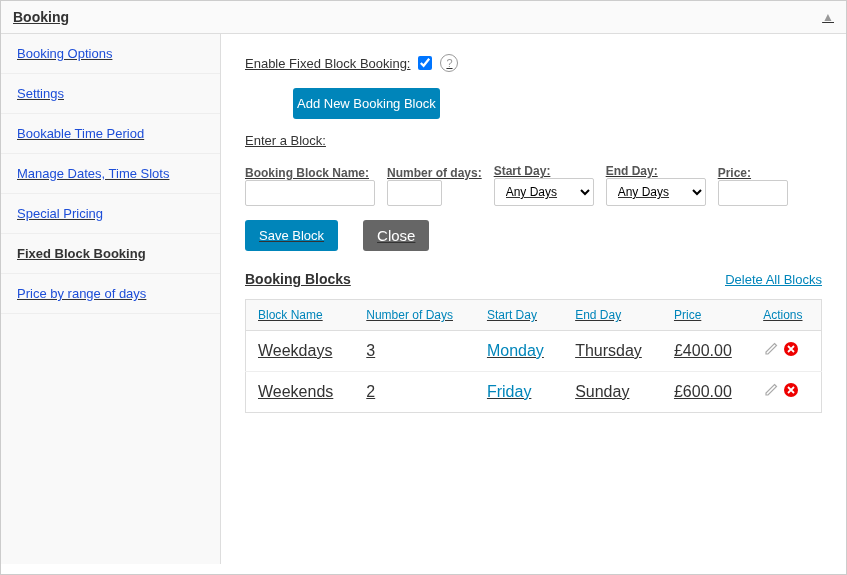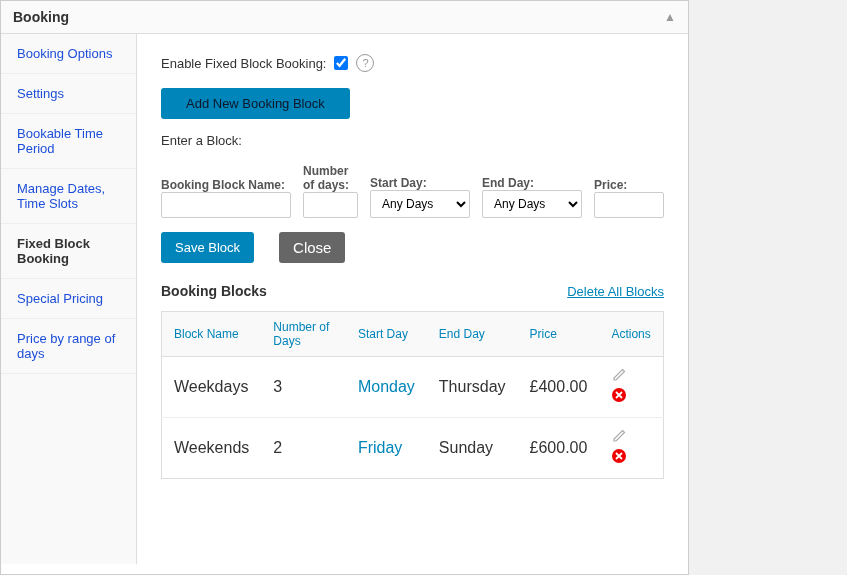--- a/index.html
+++ b/index.html
@@ -3,24 +3,25 @@
   <meta charset="utf-8">
   <style>
     * { box-sizing: border-box; margin: 0; padding: 0; }
     body {
       font-family: Arial, sans-serif;
       font-size: 13px;
       background: #f1f1f1;
       color: #333;
     }
     .window {
-      width: 689px;
+      width: 847px;
       min-height: 575px;
       background: #fff;
       border: 1px solid #ccc;
+      text-decoration: underline;
     }
     .window-titlebar {
       background: #fafafa;
       border-bottom: 1px solid #ddd;
       padding: 8px 12px;
       display: flex;
       justify-content: space-between;
       align-items: center;
     }
     .window-titlebar .title {
@@ -79,26 +80,27 @@
       color: #999;
       display: inline-flex;
       align-items: center;
       justify-content: center;
       font-size: 11px;
       cursor: pointer;
     }
     
     .btn-primary {
       background: #0085ba;
-      color: #0f172a;
+      color: #ffffff;
       border: none;
-      padding: 8px 25px;
+      padding: 8px 4px;
       font-size: 13px;
       cursor: pointer;
       border-radius: 3px;
+      margin-left: 48px;
     }
     .btn-secondary {
       background: #0085ba;
       color: #fff;
       border: none;
       padding: 7px 14px;
       font-size: 13px;
       cursor: pointer;
       border-radius: 3px;
     }
@@ -220,22 +222,22 @@
     <span class="collapse-icon">▲</span>
   </div>
 
   <div class="main-layout">
 
     <div class="sidebar" id="sidebar-container">
         <div class="sidebar-item">Booking Options</div>
         <div class="sidebar-item">Settings</div>
         <div class="sidebar-item">Bookable Time Period</div>
         <div class="sidebar-item">Manage Dates, Time Slots</div>
+        <div class="sidebar-item">Special Pricing</div>
         <div class="sidebar-item active">Fixed Block Booking</div>
-        <div class="sidebar-item">Special Pricing</div>
         <div class="sidebar-item">Price by range of days</div>
       </div>
 
     <div class="content">
 
       <div class="enable-row">
         <span class="enable-label">Enable Fixed Block Booking:</span>
         <input type="checkbox" checked="" style="">
         <span class="help-icon">?</span>
       </div>

